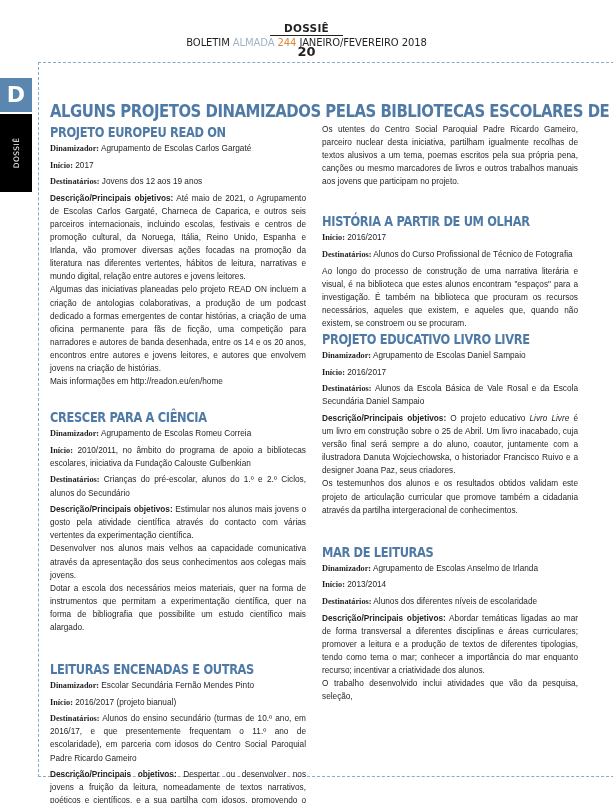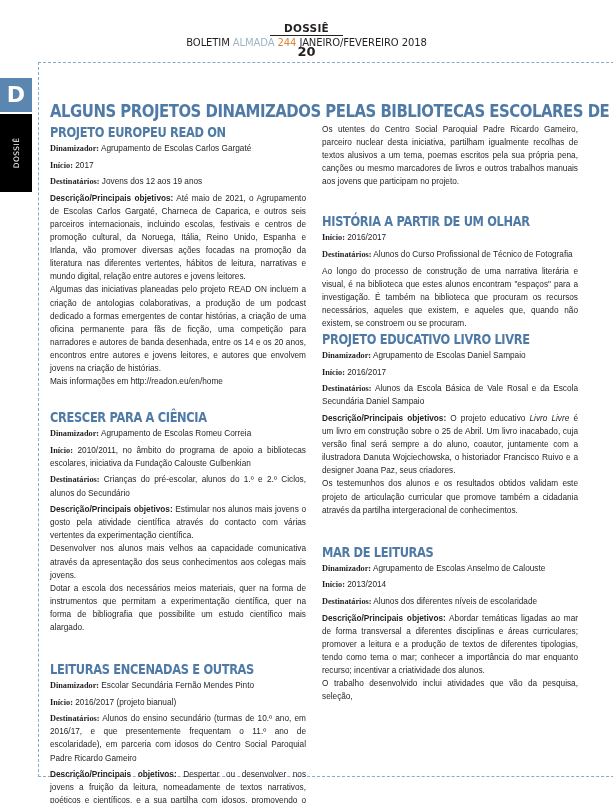--- a/index.html
+++ b/index.html
@@ -129,19 +129,19 @@
     <div class="proj-title">PROJETO EDUCATIVO LIVRO LIVRE</div>
     <p class="field"><b>Dinamizador:</b><span> Agrupamento de Escolas Daniel Sampaio</span></p>
     <p class="field"><b>Início:</b><span> 2016/2017</span></p>
     <p class="field"><b>Destinatários:</b><span> Alunos da Escola Básica de Vale Rosal e da Escola Secundária Daniel Sampaio</span></p>
     <p class="para"><b>Descrição/Principais objetivos:</b><span> O projeto educativo </span><i>Livro Livre</i><span> é um livro em construção sobre o 25 de Abril. Um livro inacabado, cuja versão final será sempre a do aluno, coautor, juntamente com a ilustradora Danuta Wojciechowska, o historiador Francisco Ruivo e a designer Joana Paz, seus criadores.</span></p>
     <p class="para">Os testemunhos dos alunos e os resultados obtidos validam este projeto de articulação curricular que promove também a cidadania através da partilha intergeracional de conhecimentos.</p>
   </div>
 
   <div class="project" style="margin-top:26px">
     <div class="proj-title">MAR DE LEITURAS</div>
-    <p class="field"><b>Dinamizador:</b><span> Agrupamento de Escolas Anselmo de Calouste</span></p>
+    <p class="field"><b>Dinamizador:</b><span> Agrupamento de Escolas Anselmo de Irlanda</span></p>
     <p class="field"><b>Início:</b><span> 2013/2014</span></p>
     <p class="field"><b>Destinatários:</b><span> Alunos dos diferentes níveis de escolaridade</span></p>
     <p class="para"><b>Descrição/Principais objetivos:</b><span> Abordar temáticas ligadas ao mar de forma transversal a diferentes disciplinas e áreas curriculares; promover a leitura e a produção de textos de diferentes tipologias, tendo como tema o mar; conhecer a importância do mar enquanto recurso; incentivar a criatividade dos alunos.</span></p>
     <p class="para">O trabalho desenvolvido inclui atividades que vão da pesquisa, seleção,</p>
   </div>
 </div>
 
 </body></html>

